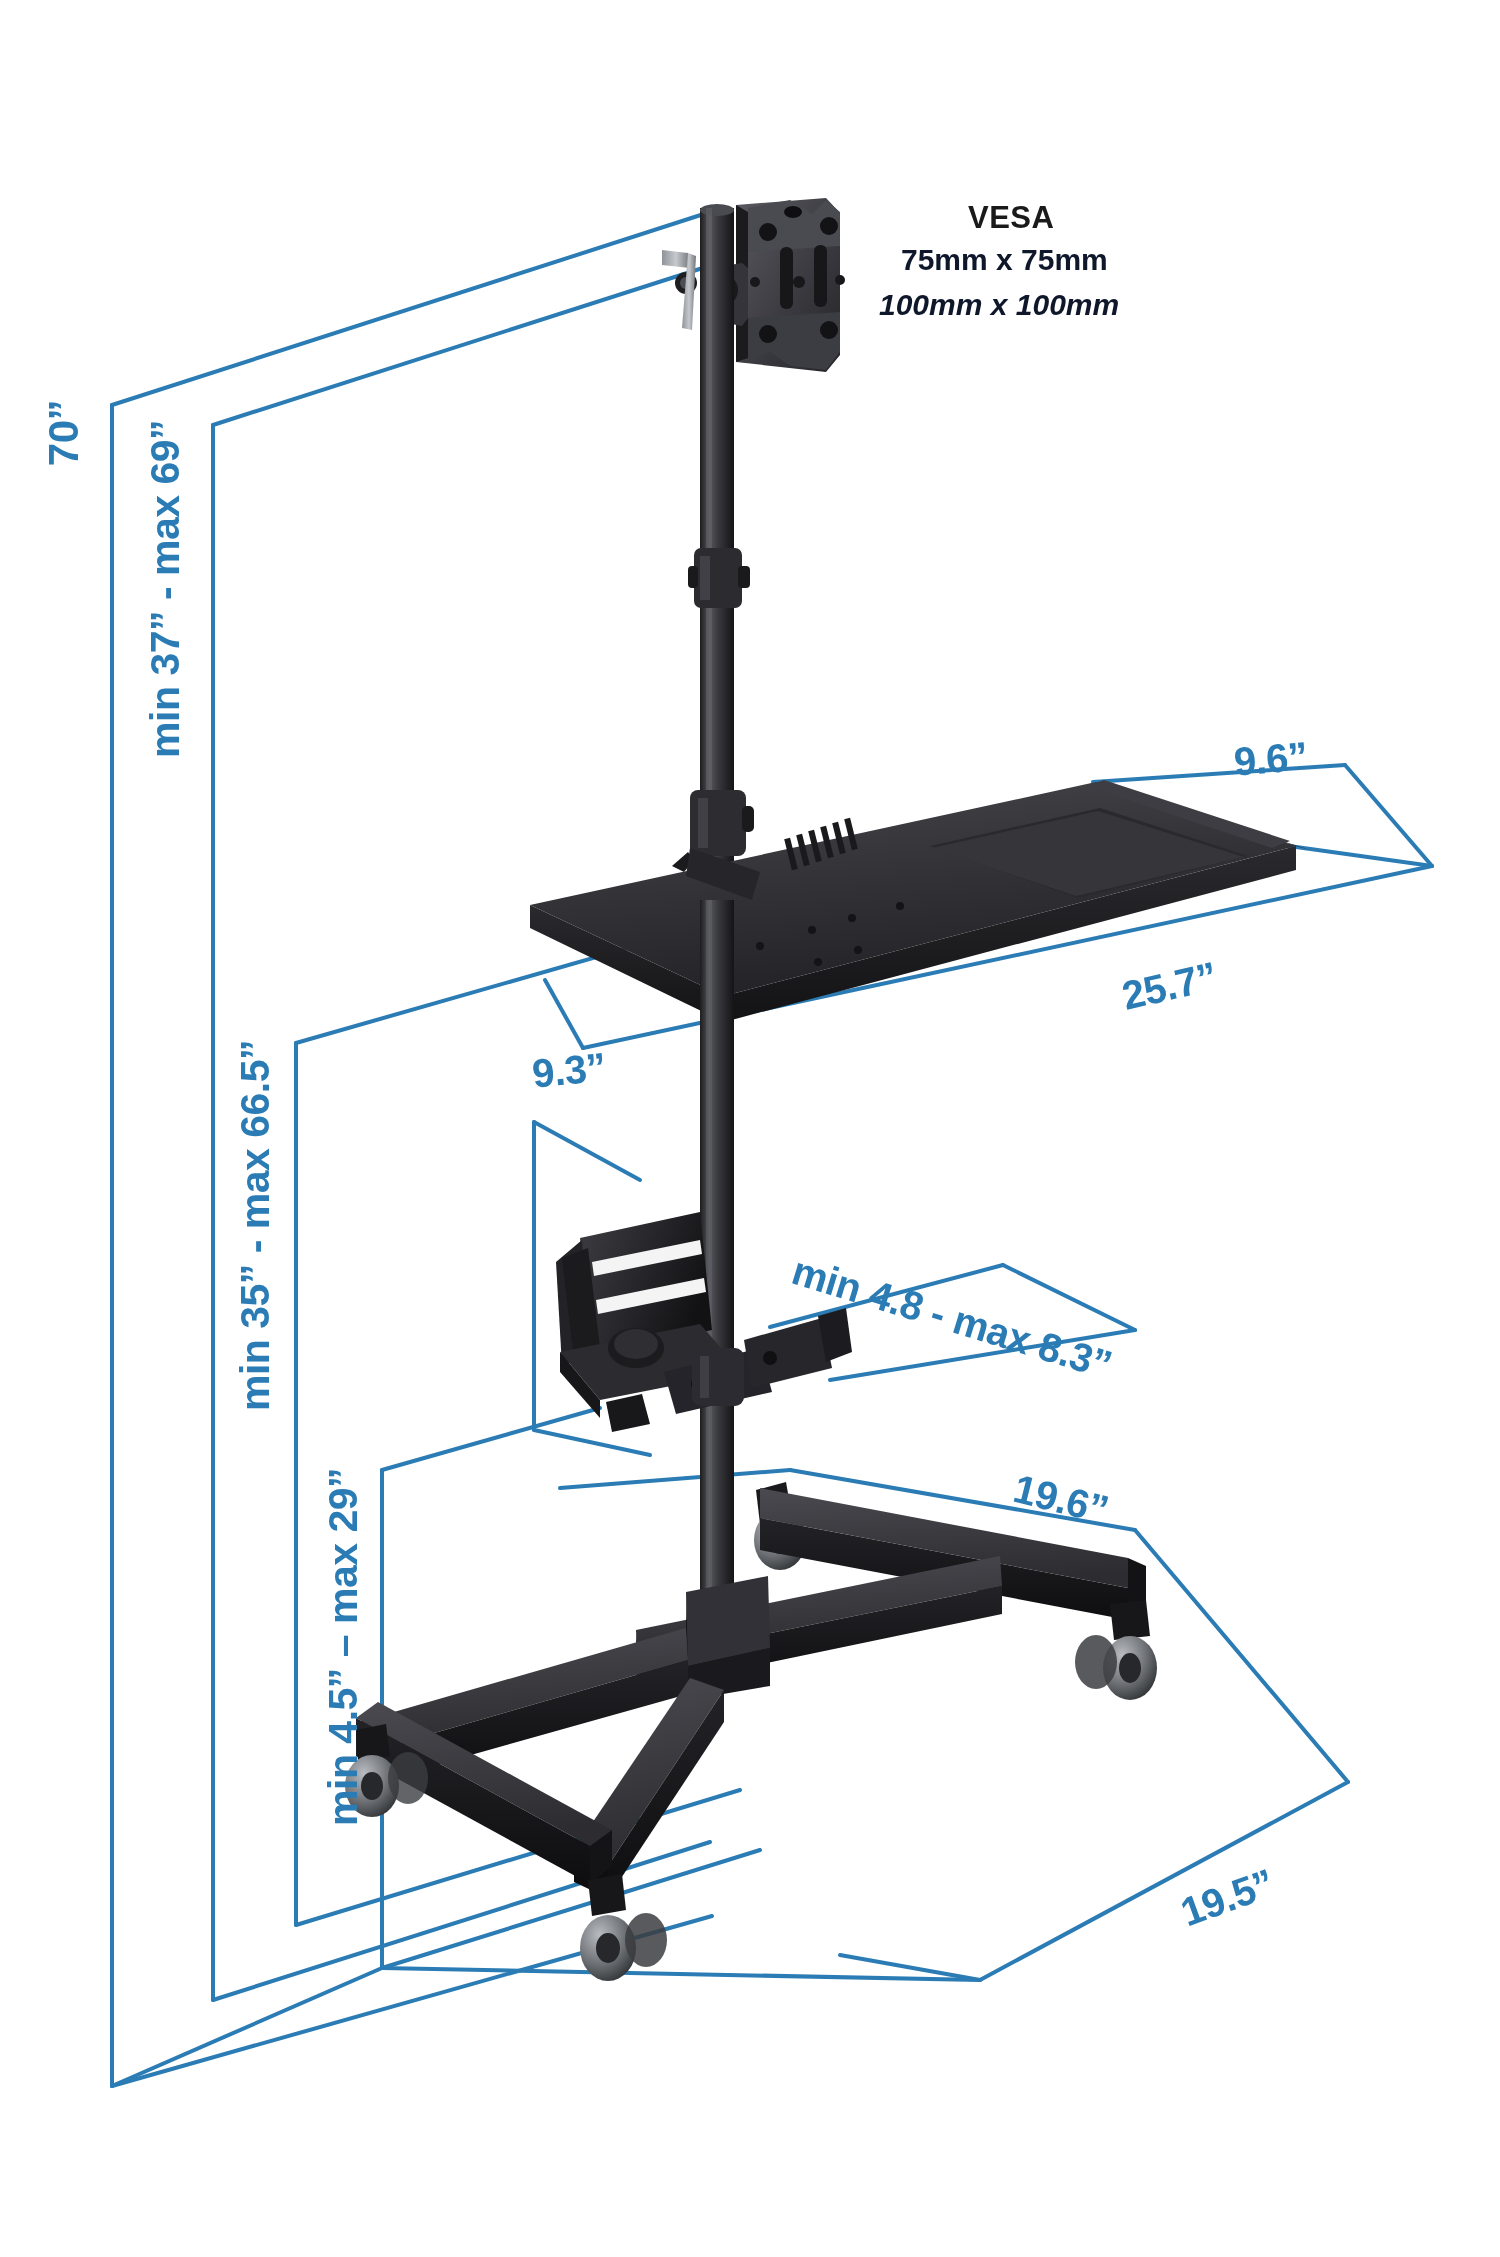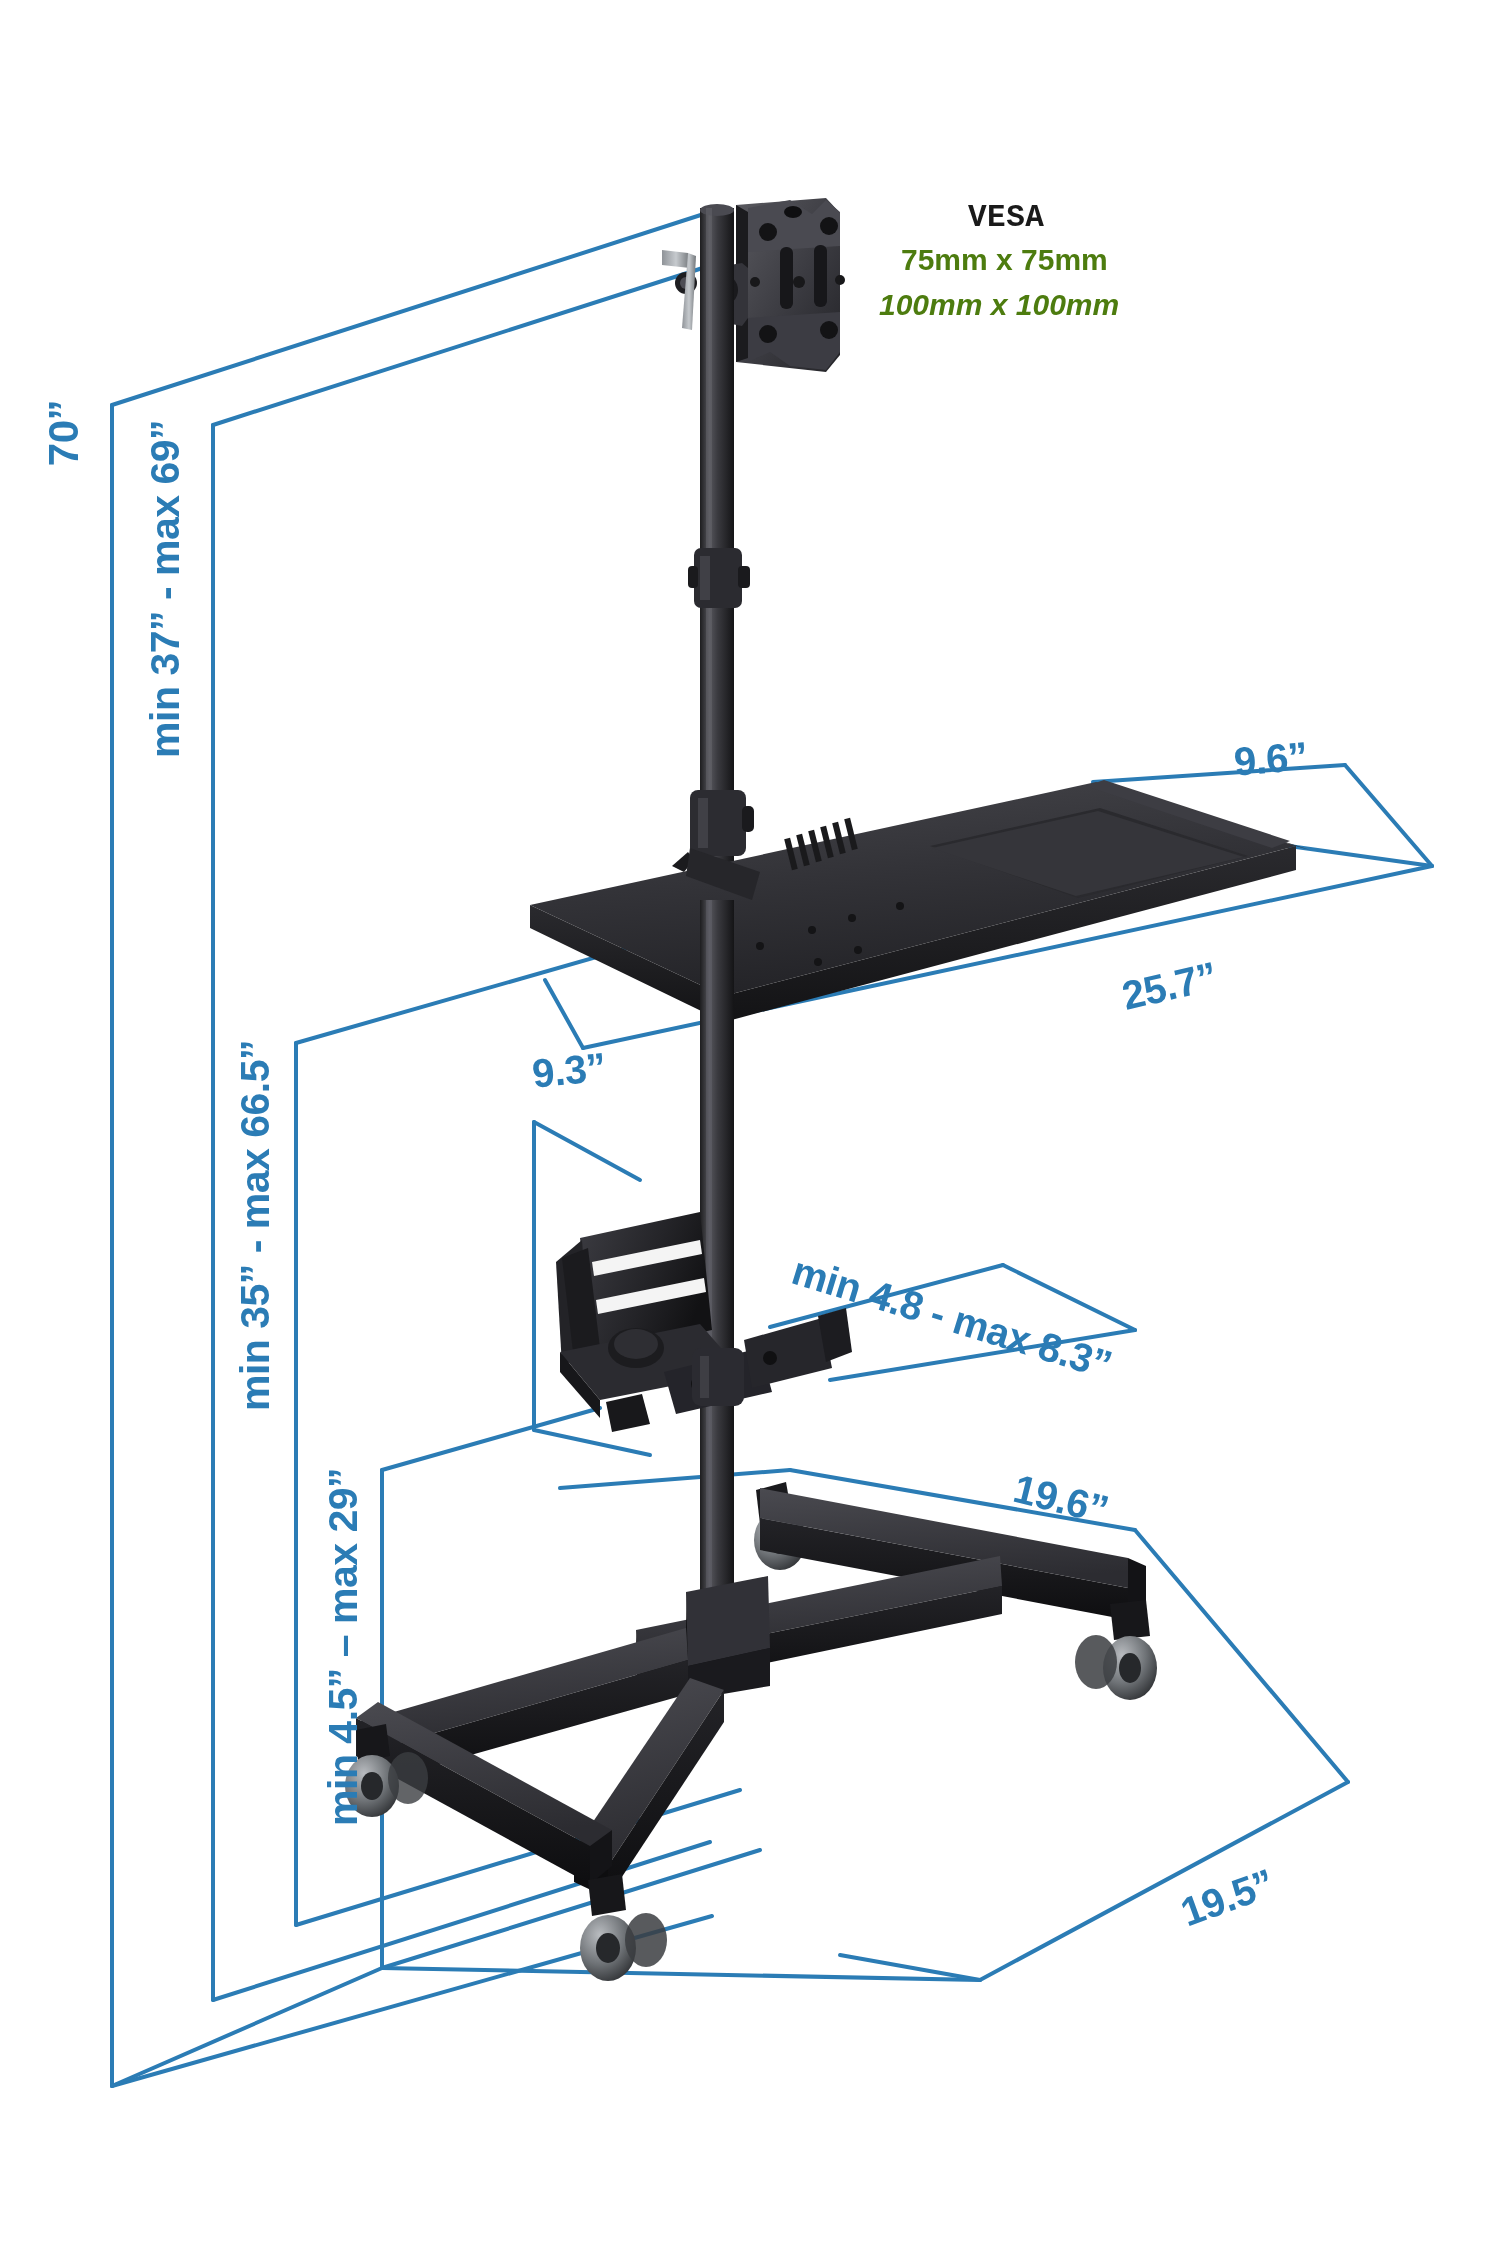--- a/index.html
+++ b/index.html
@@ -20,21 +20,21 @@
   .vesa-title{
     position:absolute;
     color:#1a1a1a;
     font-weight:700;
     white-space:nowrap;
     font-size:31px;
     letter-spacing:0.5px;
   }
   .vesa-line{
     position:absolute;
-    color:#4d7c0f;
+    color:#0f172a;
     font-weight:700;
     white-space:nowrap;
     font-size:30px;
     text-align:center;
   }
 
   svg.layer{position:absolute;left:0;top:0;width:1500px;height:2257px;
             pointer-events:none;}
 </style>
 </head>
@@ -310,21 +310,21 @@
     </g>
 
     <g>
       <path d="M 588,1880 L 622,1874 L 626,1910 L 592,1916 Z" fill="#17171a"></path>
       <ellipse cx="608" cy="1948" rx="28" ry="33" fill="url(#casterG)"></ellipse>
       <ellipse cx="608" cy="1948" rx="12" ry="15" fill="#26282b"></ellipse>
       <ellipse cx="646" cy="1940" rx="21" ry="27" fill="#3b3d41" opacity="0.85"></ellipse>
     </g>
   </svg>
 
-  <div class="vesa-title" style="left:968px;top:200px;font-family:Liberation Mono, monospace;">VESA</div>
+  <div class="vesa-title" style="left:968px;top:200px;">VESA</div>
   <div class="vesa-line" style="left:901px;top:243px;">75mm x 75mm</div>
   <div class="vesa-line" style="left:879px;top:288px;font-style:italic;">100mm x 100mm</div>
 
   <div class="dim" style="left:40px;top:400px;font-size:42px;
               transform-origin:left top;transform:rotate(-90deg) translate(-100%,0);">70”</div>
 
   <div class="dim" style="left:142px;top:420px;font-size:41px;
               transform-origin:left top;transform:rotate(-90deg) translate(-100%,0);">min 37” - max 69”</div>
 
   <div class="dim" style="left:232px;top:1040px;font-size:41px;

